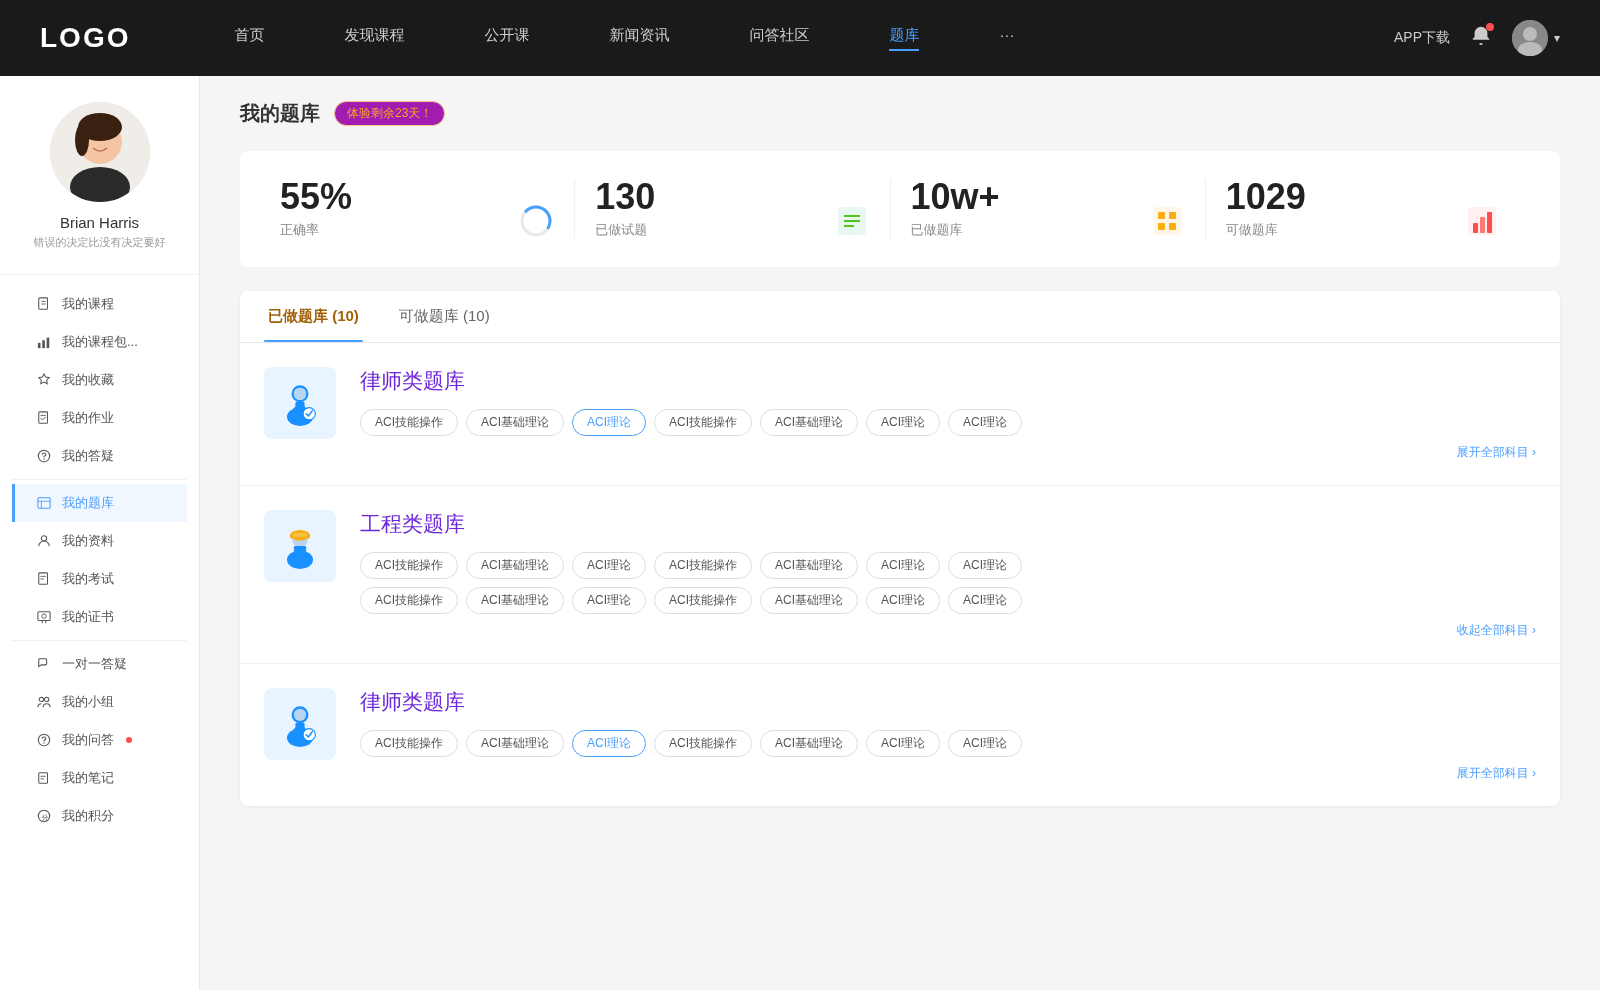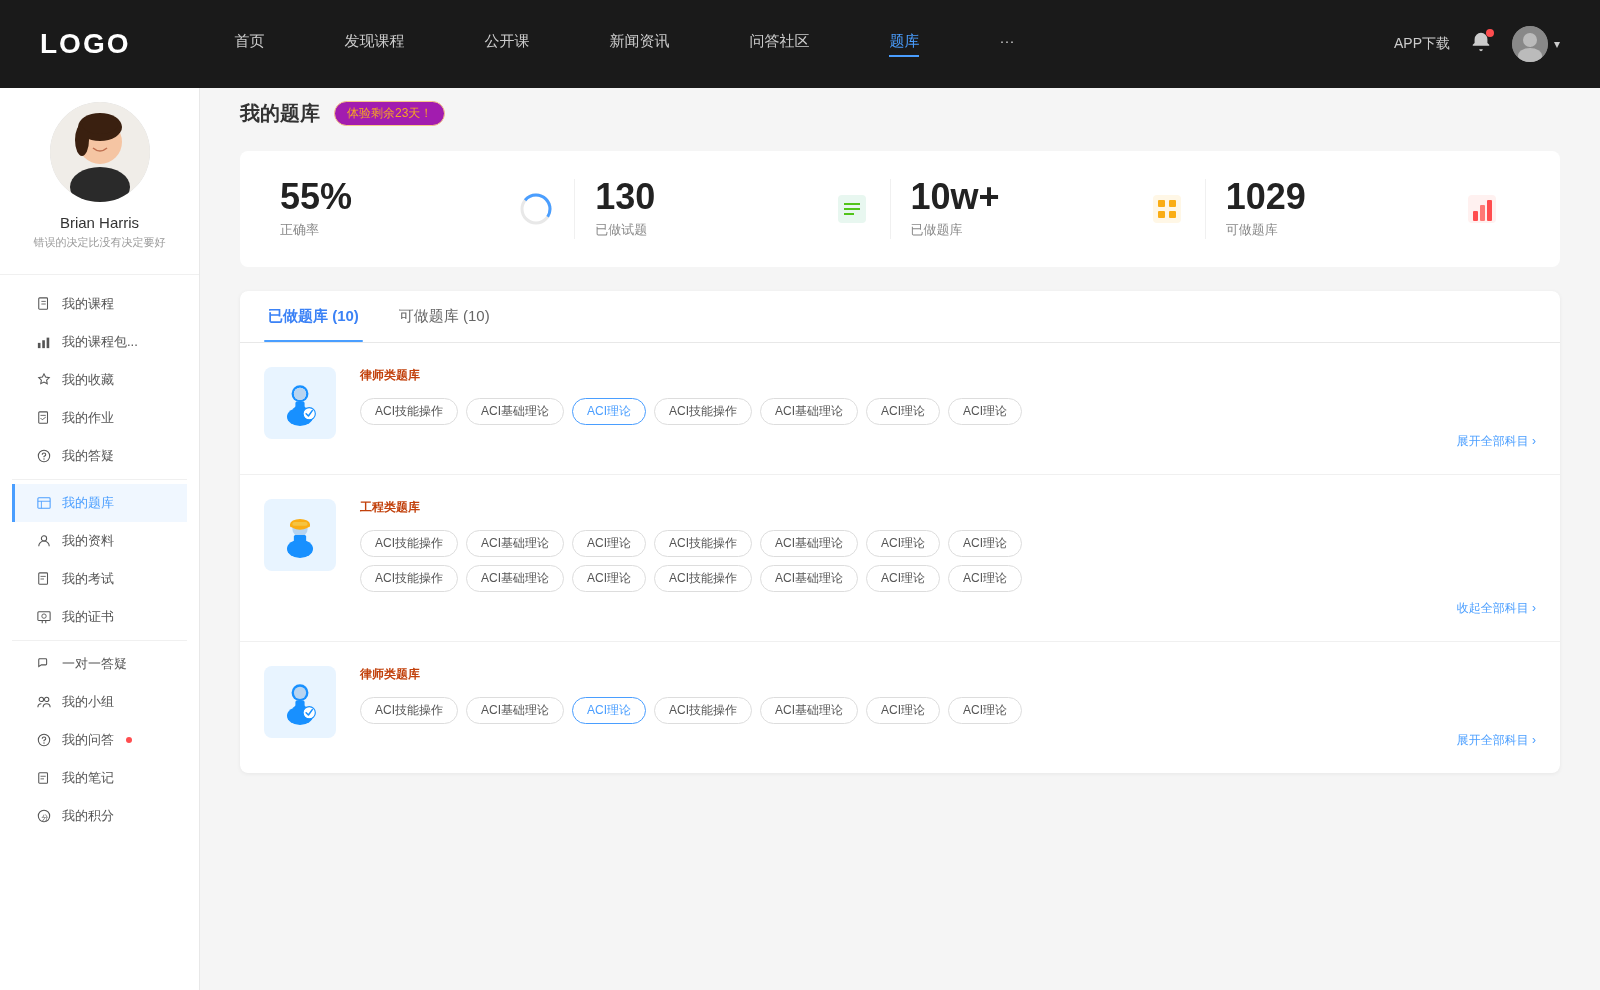--- a/index.html
+++ b/index.html
@@ -1,21 +1,21 @@
 <!DOCTYPE html>
 <html><head>
   <meta charset="utf-8">
   <style>
     * { margin: 0; padding: 0; box-sizing: border-box; }
     body { font-family: 'PingFang SC', 'Microsoft YaHei', sans-serif; background: #f5f5f5; min-height: 990px; }
 
     
     .navbar {
       background: #1a1a1a;
-      height: 88px;
+      height: 76px;
       display: flex;
       align-items: center;
       padding: 0 40px;
       position: fixed;
       top: 0; left: 0; right: 0;
       z-index: 100;
     }
     .navbar-logo {
       color: white;
       font-size: 28px;
@@ -193,21 +193,21 @@
     .stats-card {
       background: white;
       border-radius: 8px;
       padding: 28px 40px;
       display: flex;
       gap: 0;
       margin-bottom: 24px;
     }
     .stat-item {
       display: flex;
-      align-items: center;
+      align-items: flex-end;
       gap: 16px;
       flex: 1;
       padding: 0 20px;
       border-right: 1px solid #f0f0f0;
     }
     .stat-item:first-child { padding-left: 0; }
     .stat-item:last-child { border-right: none; }
     .stat-value { font-size: 36px; font-weight: 700; color: #222; line-height: 1; }
     .stat-label { font-size: 13px; color: #888; margin-top: 6px; }
     .stat-text { flex: 1; }
@@ -224,21 +224,21 @@
       margin-bottom: 0;
     }
     .tab-item {
       padding: 16px 4px;
       font-size: 15px;
       color: #666;
       cursor: pointer;
       position: relative;
     }
     .tab-item.active {
-      color: #3b82f6;
+      color: #a16207;
       font-weight: 600;
     }
     .tab-item.active::after {
       content: '';
       position: absolute;
       bottom: 0; left: 0; right: 0;
       height: 2px;
       background: #4a9eff;
       border-radius: 2px;
     }
@@ -258,21 +258,21 @@
     .qb-item:last-child { border-bottom: none; }
     .qb-icon-area {
       width: 72px; height: 72px;
       background: #e8f4ff;
       border-radius: 8px;
       display: flex; align-items: center; justify-content: center;
       flex-shrink: 0;
     }
     .qb-icon-area svg { width: 46px; height: 46px; }
     .qb-content { flex: 1; }
-    .qb-name { font-size: 12px; font-weight: 700; color: #c2410c; margin-bottom: 14px; }
+    .qb-name { font-size: 21px; font-weight: 400; color: #6d28d9; margin-bottom: 14px; }
     .qb-tags { display: flex; flex-wrap: wrap; gap: 8px; }
     .qb-tag {
       padding: 4px 14px;
       border: 1px solid #ddd;
       border-radius: 20px;
       font-size: 12px;
       color: #555;
       cursor: pointer;
       background: white;
     }

